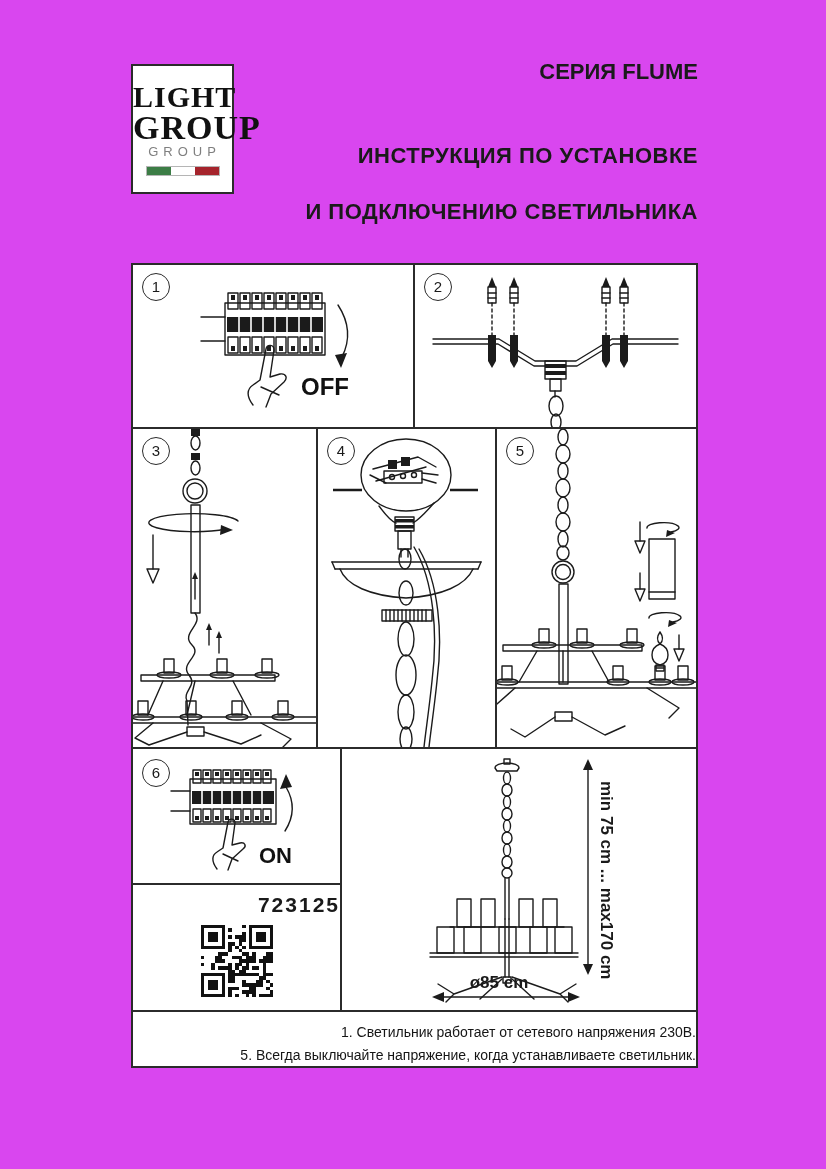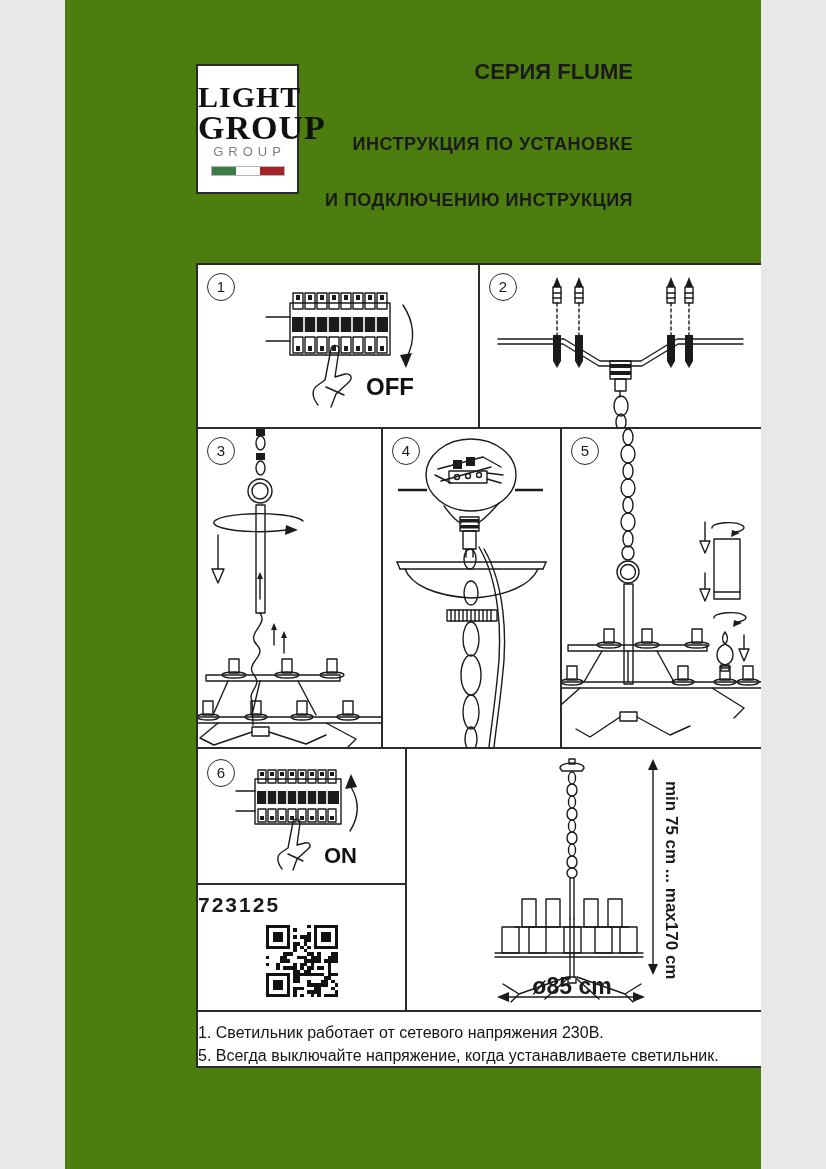--- a/index.html
+++ b/index.html
@@ -1,73 +1,73 @@
 <!DOCTYPE html>
 <html><head>
 <meta charset="utf-8">
 <style>
   html,body { margin:0; padding:0; background:#e8e8e8; }
   #page {
-    position:relative; width:696px; height:1169px; margin:0 auto;
-    background:#4d7c0f; color:#1a1a1a;
+    position:relative; width:826px; height:1169px; margin:0 auto;
+    background:#d946ef; color:#1a1a1a;
     font-family:"Liberation Sans", sans-serif; overflow:hidden;
   }
   
   #logo-box {
     position:absolute; left:131px; top:64px; width:103px; height:130px;
     border:2px solid #2b2b2b; background:#fff; text-align:center; box-sizing:border-box;
   }
   .logo-word { font-family:"Liberation Serif", serif; font-weight:bold; color:#111; }
   #logo-light { font-size:30px; line-height:30px; margin-top:16px; letter-spacing:1px; }
   #logo-star  { font-size:34px; line-height:32px; letter-spacing:1px; }
   #logo-group { font-size:13px; letter-spacing:5px; color:#7f7f7f; margin-left:4px; }
   #logo-flag  { display:flex; width:72px; height:8px; margin:7px auto 0; border:1px solid #b5b5b5; box-sizing:content-box; }
   #logo-flag div { flex:1; }
   #hdr-series {
     position:absolute; right:128px; top:56px; text-align:left;
     font-weight:bold; font-size:22px; line-height:32px; white-space:pre;
   }
   #hdr-title {
-    position:absolute; right:128px; top:130px; text-align:right;
-    font-weight:bold; font-size:18px; line-height:28px; letter-spacing:0.5px; white-space:pre;
+    position:absolute; right:128px; top:142px; text-align:right;
+    font-weight:bold; font-size:22px; line-height:28px; letter-spacing:0.5px; white-space:pre;
   }
   
   #grid {
     position:absolute; left:131px; top:263px; width:567px; height:805px;
     border:2px solid #2b2b2b; box-sizing:border-box; background:#fff;
   }
   .divider { position:absolute; background:#2b2b2b; }
   .panel { position:absolute; }
   .badge {
     position:absolute; left:9px; top:8px; width:28px; height:28px;
     border:1.6px solid #2b2b2b; border-radius:50%; box-sizing:border-box;
     font-size:15px; line-height:25px; text-align:center; background:#fff; z-index:3;
   }
   .panel svg { position:absolute; left:0; top:0; }
   .ln { fill:none; stroke:#1b1b1b; stroke-width:1.4; stroke-linecap:round; stroke-linejoin:round; }
   .ln2 { fill:none; stroke:#1b1b1b; stroke-width:2.6; }
   .fl { fill:#1b1b1b; stroke:none; }
   .wh { fill:none; stroke:#ffffff; stroke-width:1.6; }
   svg text { font-family:"Liberation Sans", sans-serif; font-weight:bold; fill:#111; }
   
-  #qr-article { position:absolute; left:0; top:8px; width:100%; text-align:left;
+  #qr-article { position:absolute; left:0; top:8px; width:100%; text-align:right;
                 font-size:21px; font-weight:bold; letter-spacing:2px; }
   #dim-vlabel {
     position:absolute; left:254px; top:30px; height:190px;
     writing-mode:vertical-rl; text-orientation:mixed;
     font-size:17px; font-weight:bold; display:flex; align-items:center; white-space:nowrap;
   }
   #dim-hlabel {
-    position:absolute; left:118px; top:222px; width:94px; text-align:center;
-    font-size:23px; font-weight:bold;
+    position:absolute; left:110px; top:222px; width:94px; text-align:center;
+    font-size:17px; font-weight:bold;
   }
   #footer-notes {
     position:absolute; left:0; top:747px; width:563px; height:54px;
     padding:9px 0 0 0; box-sizing:border-box;
-    font-size:16px; line-height:23px; color:#151515;
+    font-size:14px; line-height:23px; color:#151515;text-align:right;
   }
 </style>
 </head>
 <body>
 
 <div id="page">
 
   <div id="logo-box">
     <div id="logo-light" class="logo-word">LIGHT</div>
     <div id="logo-star" class="logo-word">GROUP</div>
@@ -76,21 +76,21 @@
       <div style="background:#3c7d46;"></div>
       <div style="background:#ffffff;"></div>
       <div style="background:#a5242c;"></div>
     </div>
   </div>
 
   <div id="hdr-series"><span>СЕРИЯ FLUME</span><br>
   </div>
 
   <div id="hdr-title"><span>ИНСТРУКЦИЯ ПО УСТАНОВКЕ</span><br>
-    <span>И ПОДКЛЮЧЕНИЮ ИНСТРУКЦИЯ</span>
+    <span>И ПОДКЛЮЧЕНИЮ СВЕТИЛЬНИКА</span>
   </div>
 
   <div id="grid">
 
     <div class="divider" style="left:0;top:162px;width:563px;height:2px;"></div>
     <div class="divider" style="left:0;top:482px;width:563px;height:2px;"></div>
     <div class="divider" style="left:0;top:745px;width:563px;height:2px;"></div>
     <div class="divider" style="left:280px;top:0;width:2px;height:162px;"></div>
     <div class="divider" style="left:183px;top:162px;width:2px;height:322px;"></div>
     <div class="divider" style="left:362px;top:162px;width:2px;height:322px;"></div>

